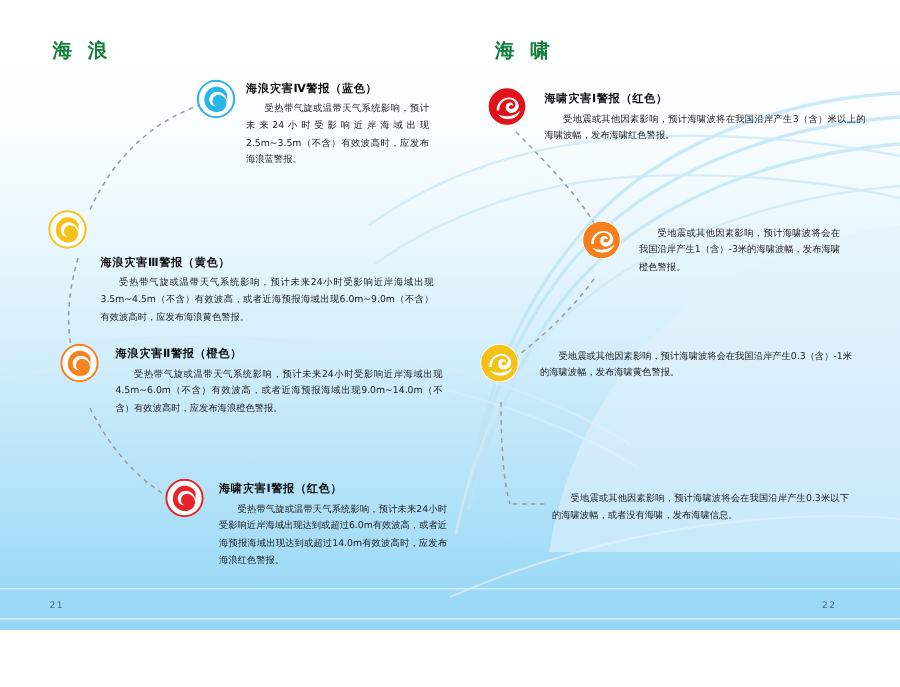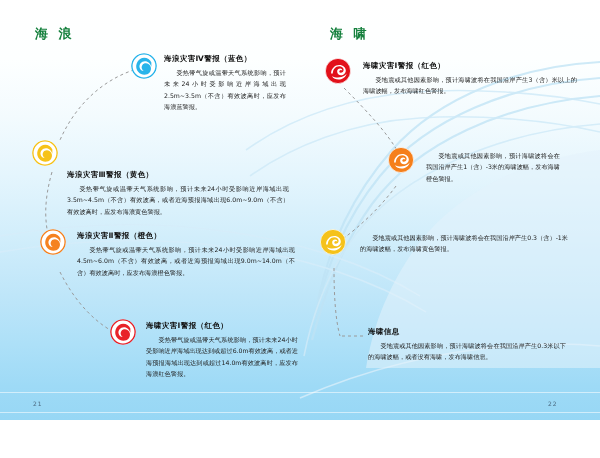--- a/index.html
+++ b/index.html
@@ -204,21 +204,20 @@
       <path d="M14,36 C14,24 23,16 33,16 C42,16 48,22 48,29 C48,35 43,40 37,40 C32,40 28,36 28,31 C28,27 31,24 35,24 C38,24 40,26 40,29 C38,27 35,27 34,29 C32,31 33,34 36,34 C40,34 43,31 43,27 C43,22 38,19 33,19 C24,19 18,27 18,36 Z" fill="#ffffff"></path>
       <path d="M16,42 C22,45 30,46 38,44 C44,42 48,39 50,36 C49,42 44,47 37,49 C28,51 20,48 16,42 Z" fill="#ffffff"></path>
     </svg>
     <div class="body" style="left:40px;top:3px;width:208px;">
       <div class="desc">受地震或其他因素影响，预计海啸波将会在我国沿岸产生0.3（含）-1米的海啸波幅，发布海啸黄色警报。</div>
     </div>
   </div>
 
   <div class="node info" id="n-tsu-info" style="left:368px;top:327px;width:200px;">
     <div class="body" style="left:0px;top:0px;width:198px;">
-      <div class="title">海啸信息</div>
       <div class="desc">受地震或其他因素影响，预计海啸波将会在我国沿岸产生0.3米以下的海啸波幅，或者没有海啸，发布海啸信息。</div>
     </div>
   </div>
 
   <div class="footrule" style="top:392px;"></div>
   <div class="footrule" style="top:412px;"></div>
 
   <div class="pageno" id="pn-left">21</div>
   <div class="pageno" id="pn-right">22</div>
 

